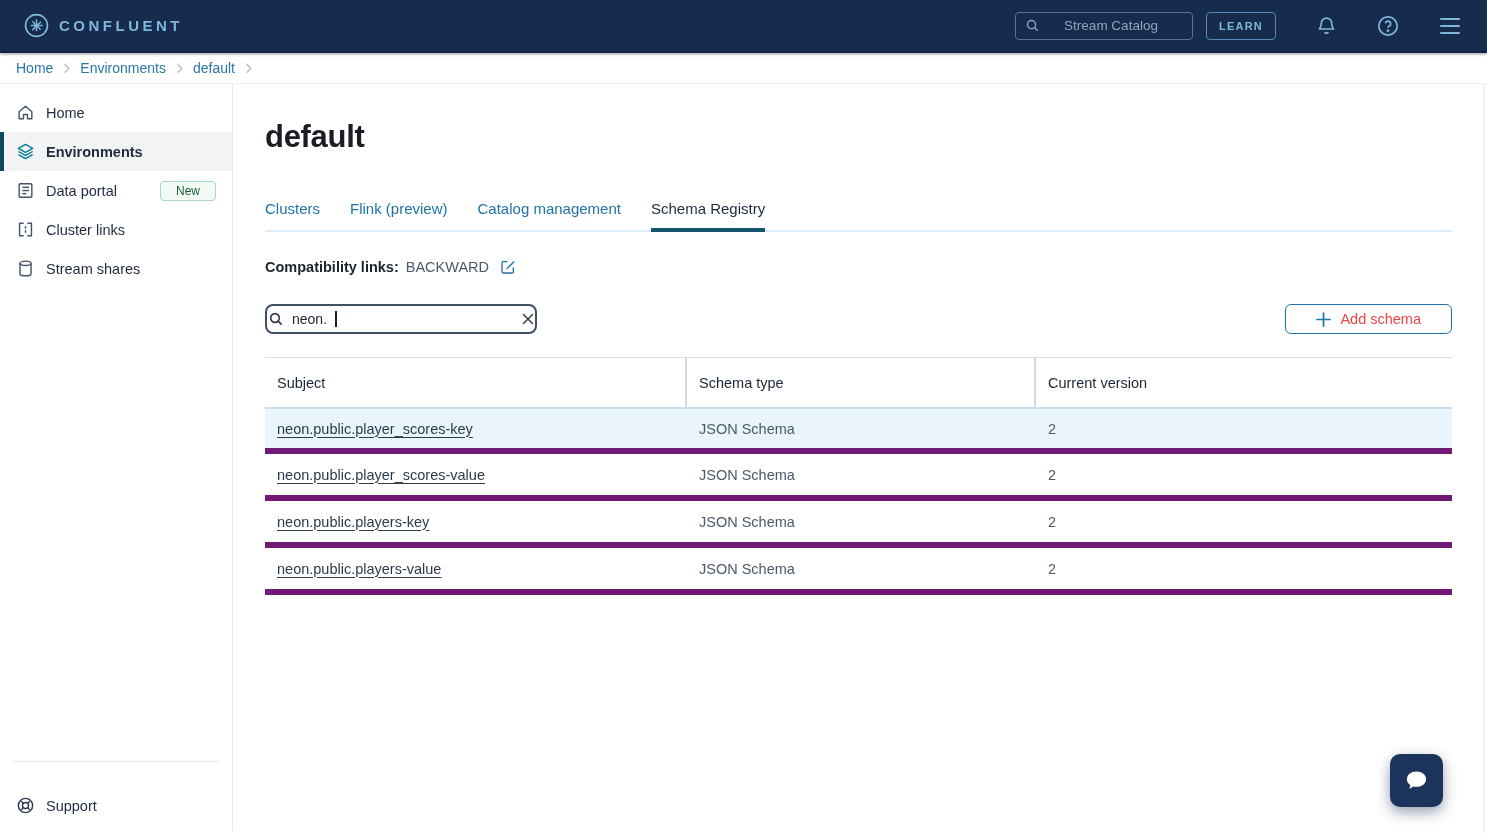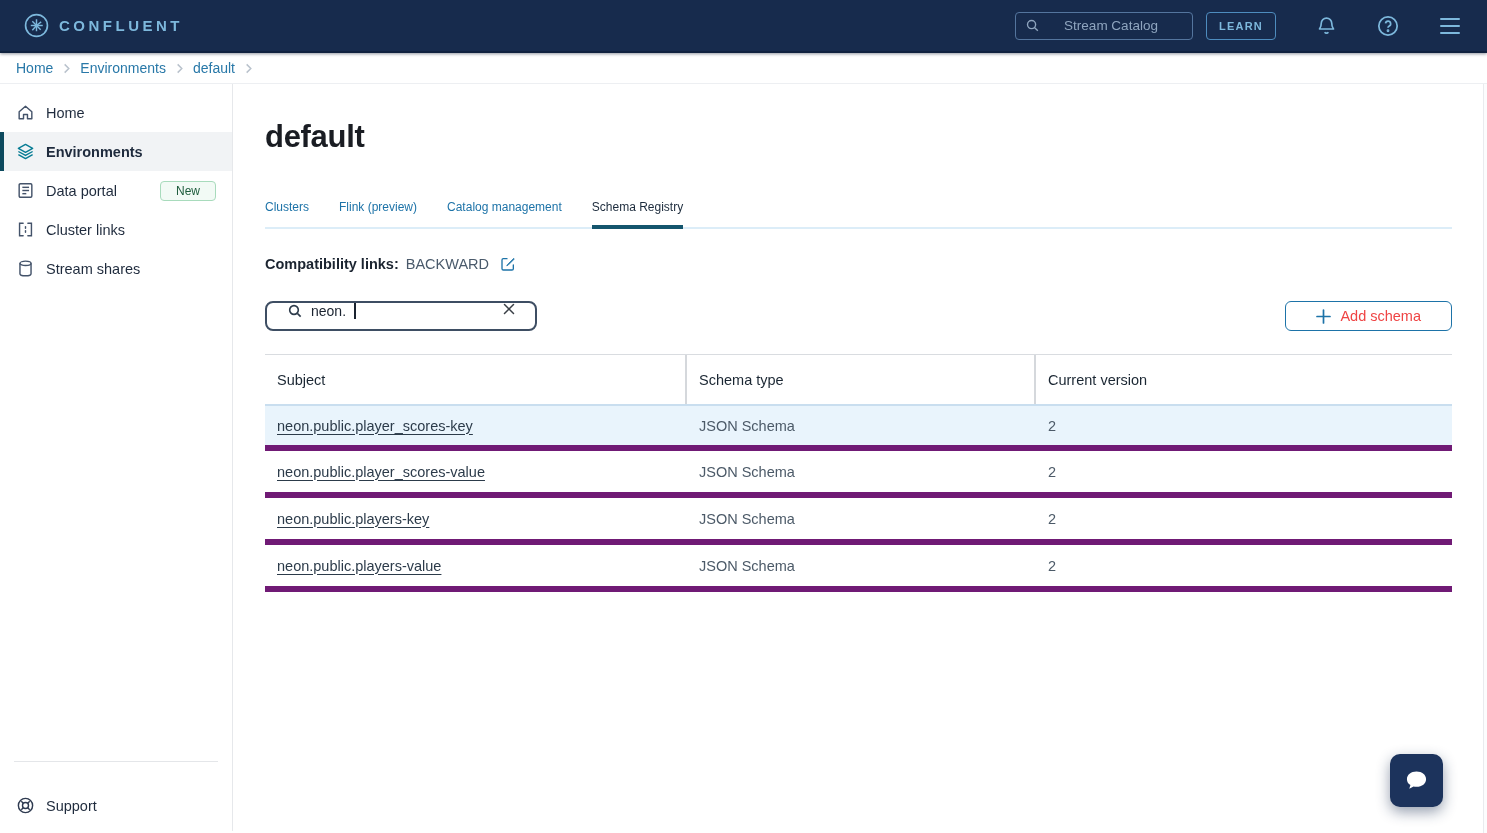--- a/index.html
+++ b/index.html
@@ -39,32 +39,32 @@
   .side-item.active { background:#F1F3F5; border-left-color:#0D4A5E; font-weight:700; }
   .badge-new { margin-left:auto; font-size:12px; color:#1E5C3C; background:#F2FAF5;
                border:1px solid #A8DBBC; border-radius:4px; padding:2px 15px; }
   .sidebar-bottom { margin-top:auto; padding-bottom:6px; }
   .side-divider { border:none; border-top:1px solid #E4E6E9; margin:0 14px 24px 14px; }
 
   
   .main { flex:1; padding:35px 35px 0 32px; position:relative; background:#fff; }
   .page-title { font-size:31px; font-weight:700; color:#1A1D23; letter-spacing:-.3px; }
   .tabs { display:flex; gap:30px; margin-top:45px; border-bottom:2px solid #DCEDF8; }
-  .tab { font-size:12px; color:#1D73A8; padding-bottom:13px; cursor:pointer; position:relative; }
+  .tab { font-size:15px; color:#1D73A8; padding-bottom:13px; cursor:pointer; position:relative; }
   .tab.active { color:#1C2B3C; font-weight:500; }
   .tab.active::after { content:""; position:absolute; left:0; right:0; bottom:-2px;
                        height:4px; background:#14556D; }
   .compat { margin-top:27px; display:flex; align-items:center; gap:7px; font-size:14.5px; }
   .compat-label { font-weight:700; color:#1B2430; }
   .compat-value { color:#4A5A6B; }
   .compat-edit { background:none; border:none; cursor:pointer; display:flex; margin-left:4px; }
 
   .controls { margin-top:29px; display:flex; justify-content:space-between; align-items:center; }
   .search-box { width:272px; height:30px; border:2px solid #3E4E63; border-radius:8px;
-                display:flex; padding:0 20px; gap:8px; background:#fff; }
+                display:flex; align-items:center; padding:0 1px; gap:8px; background:#fff; }
   .search-text { font-size:14px; color:#1A2330; }
   .caret { width:1.5px; height:16px; background:#1A2330; animation:blink 1.1s step-end infinite; }
   @keyframes blink { 50% { opacity:0; } }
   .clear-btn { margin-left:auto; background:none; border:none; cursor:pointer; display:flex; }
   .add-btn { height:30px; display:flex; align-items:center; gap:9px; padding:0 30px;
              border:1px solid #1D73A8; border-radius:6px; background:#fff; color:#ef4444;
              font-size:14.5px; font-family:inherit; cursor:pointer; }
 
   
   .table { margin-top:23px; width:1187px; }

